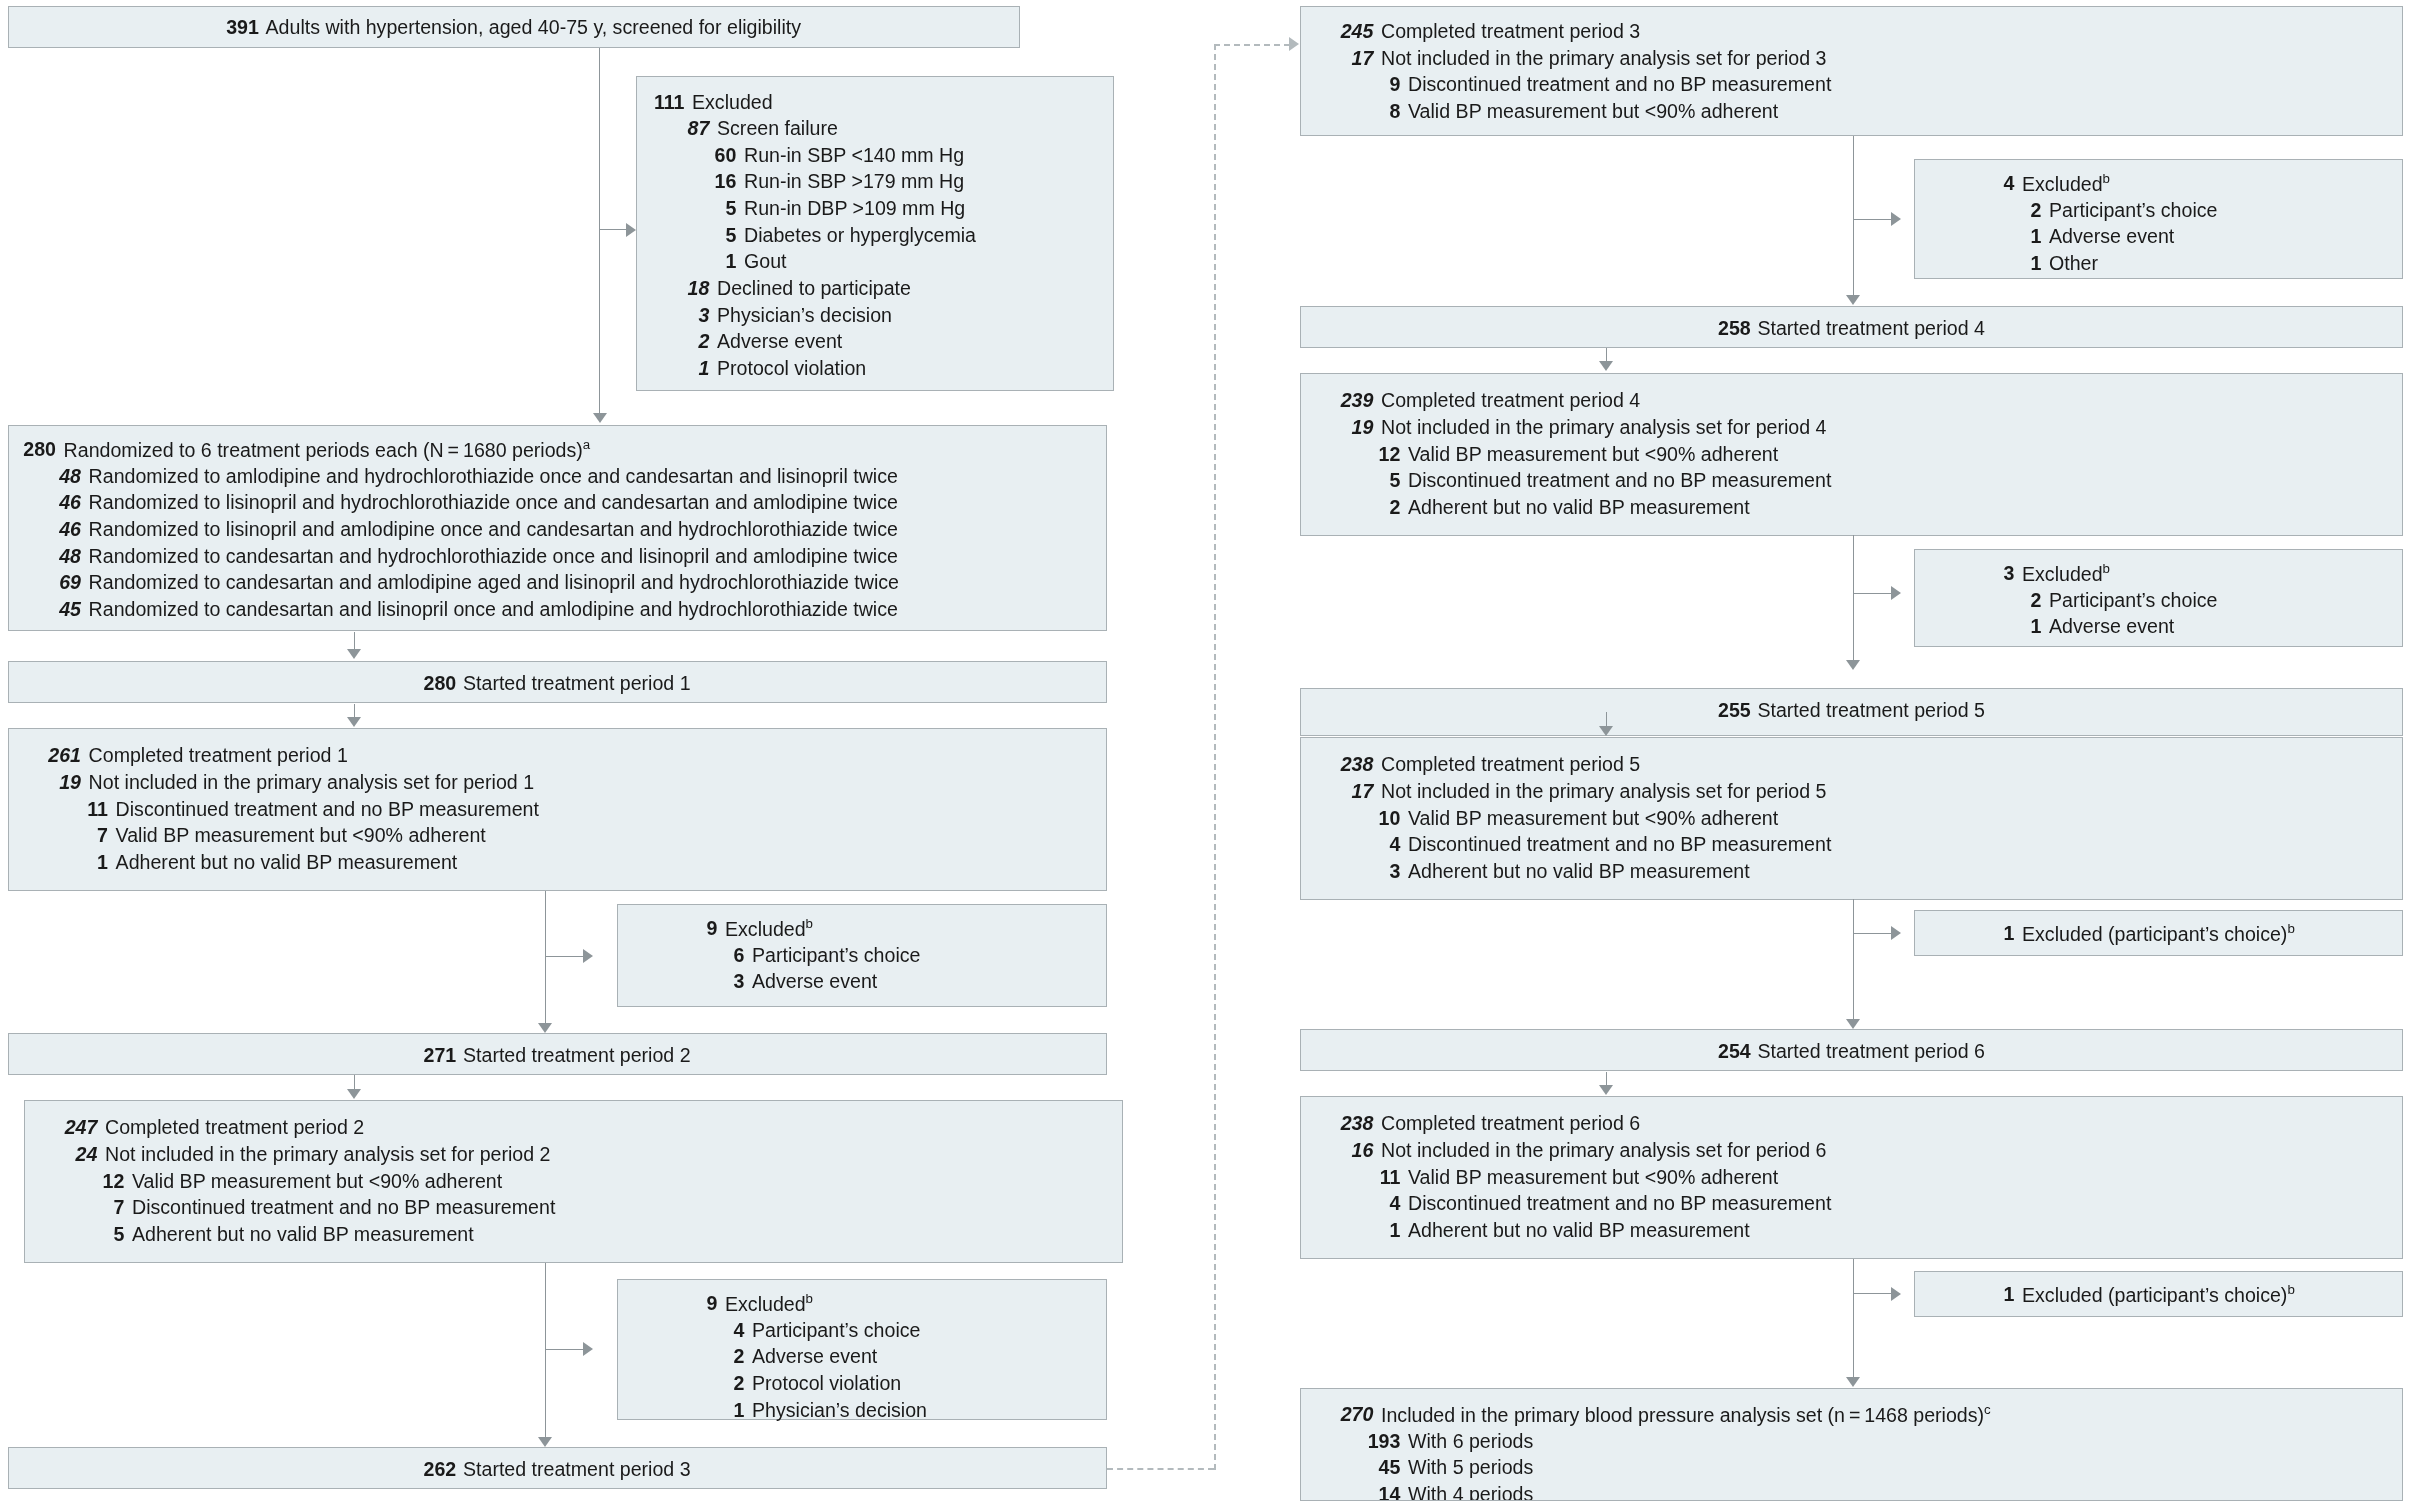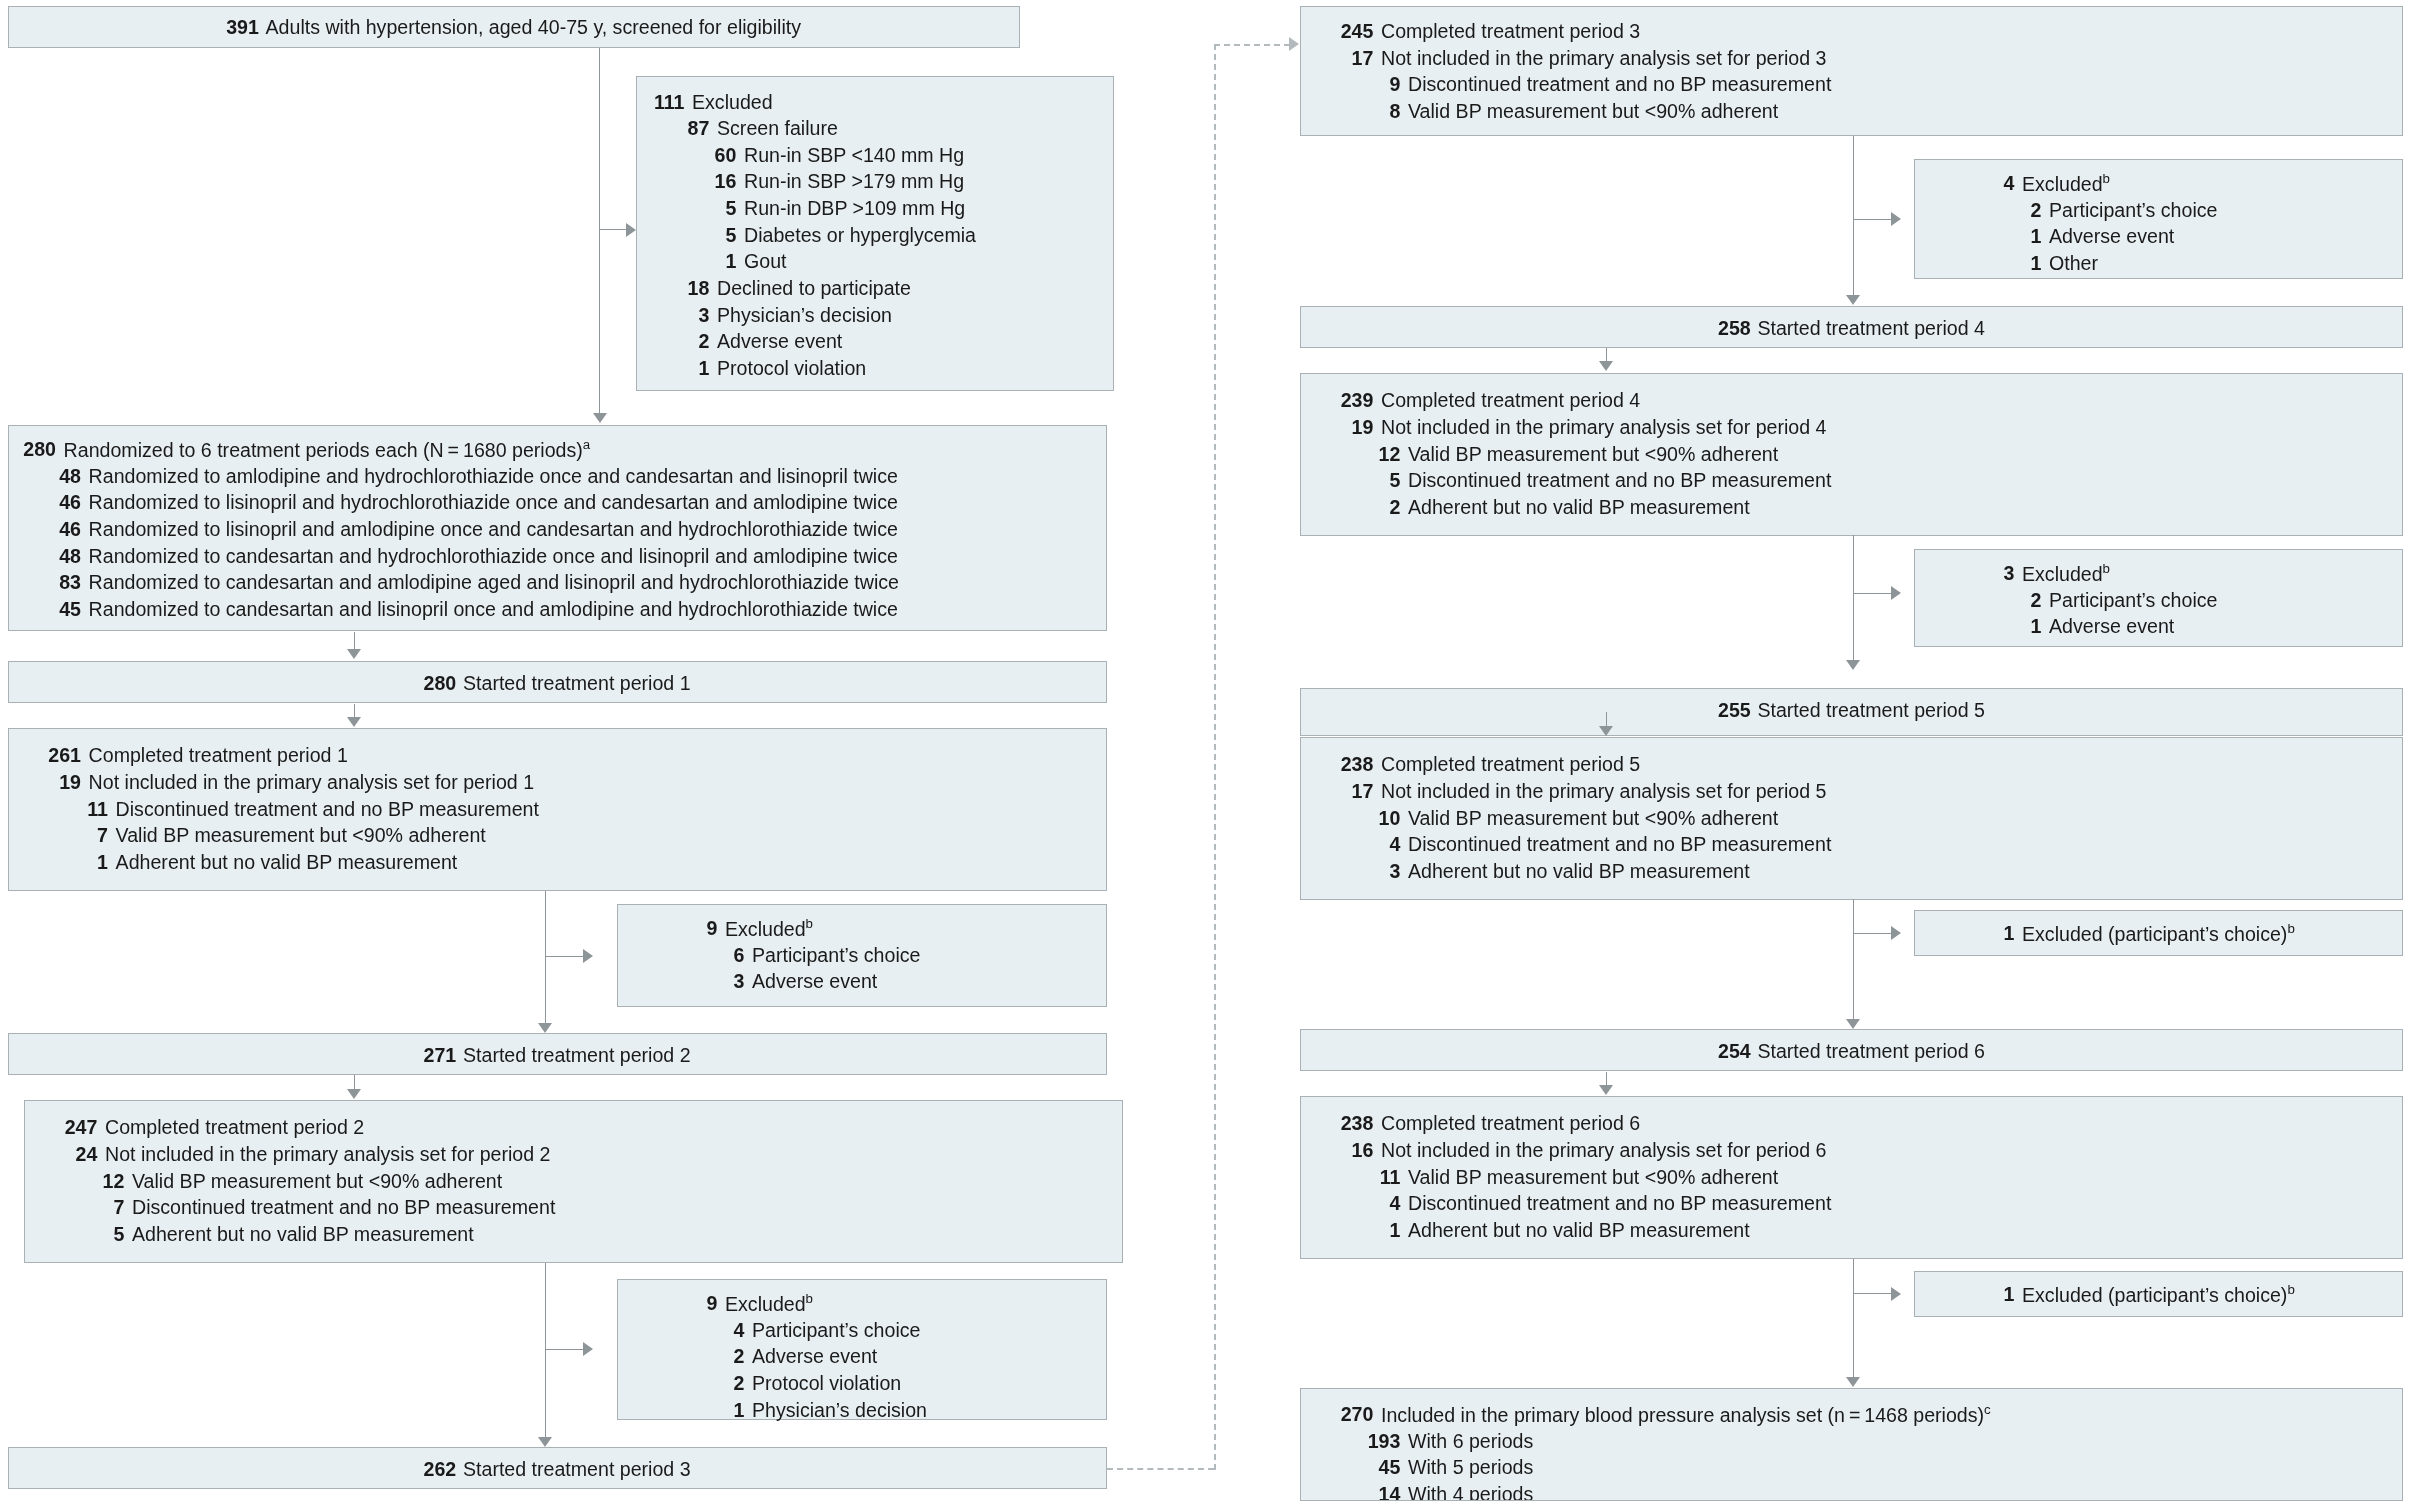--- a/index.html
+++ b/index.html
@@ -19,21 +19,21 @@
     padding:9.6px 13.4px;
     line-height:1.33;
   }
   .box.center{ text-align:center; }
   sup{ font-size:0.68em; vertical-align:super; font-weight:normal; }
 
   
   .row{ display:block; white-space:nowrap; font-size:19.6px; line-height:1.36; }
   .row > .n{ display:inline-block; width:55px; text-align:right; font-weight:bold; padding-right:7.6px;}
   .row > .t{ display:inline-block; }
-  .row.i1 > .n{ width:80px; }
+  .row.i1 > .n{ width:80px;font-style:italic; }
   .row.i2 > .n{ width:107px; }
   .row.i3 > .n{ width:134px; }
 
   .centerline{ text-align:center; font-size:19.6px; white-space:nowrap; }
   .centerline .n{ font-weight:bold; padding-right:6.7px; }
 
   
   .vline{ position:absolute; width:0; border-left:1.5px solid #8d9599; }
   .hline{ position:absolute; height:0; border-top:1.5px solid #8d9599; }
   .dvline{ position:absolute; width:0; border-left:2.3px dashed #b3babd; }
@@ -84,21 +84,21 @@
 
   <div class="box" style="left:7.6px; top:425px; width:1099px; height:206px; padding:9.6px 0 9.6px 0;">
     <div class="row">
       <span class="n">280</span><span class="t"><span>Randomized to 6 treatment periods each (N = 1680 periods)</span><sup>a</sup></span>
     </div>
     <div>
         <div class="row i1"><span class="n">48</span><span class="t">Randomized to amlodipine and hydrochlorothiazide once and candesartan and lisinopril twice</span></div>
         <div class="row i1"><span class="n">46</span><span class="t">Randomized to lisinopril and hydrochlorothiazide once and candesartan and amlodipine twice</span></div>
         <div class="row i1"><span class="n">46</span><span class="t">Randomized to lisinopril and amlodipine once and candesartan and hydrochlorothiazide twice</span></div>
         <div class="row i1"><span class="n">48</span><span class="t">Randomized to candesartan and hydrochlorothiazide once and lisinopril and amlodipine twice</span></div>
-        <div class="row i1"><span class="n">83</span><span class="t">Randomized to candesartan and amlodipine aged and lisinopril and hydrochlorothiazide twice</span></div>
+        <div class="row i1"><span class="n">69</span><span class="t">Randomized to candesartan and amlodipine aged and lisinopril and hydrochlorothiazide twice</span></div>
         <div class="row i1"><span class="n">45</span><span class="t">Randomized to candesartan and lisinopril once and amlodipine and hydrochlorothiazide twice</span></div>
       </div>
   </div>
 
   <div class="vline" style="left:354px; top:632px; height:21px;"></div>
   <div class="arrow-d" style="left:347px; top:649px;"></div>
 
   <div class="box center" style="left:7.6px; top:661px; width:1099px; height:42px; padding:7.6px 9.6px;">
     <div class="centerline">
       <span class="n" style="padding-right: 6.7px;">280</span><span>Started treatment period 1</span>

